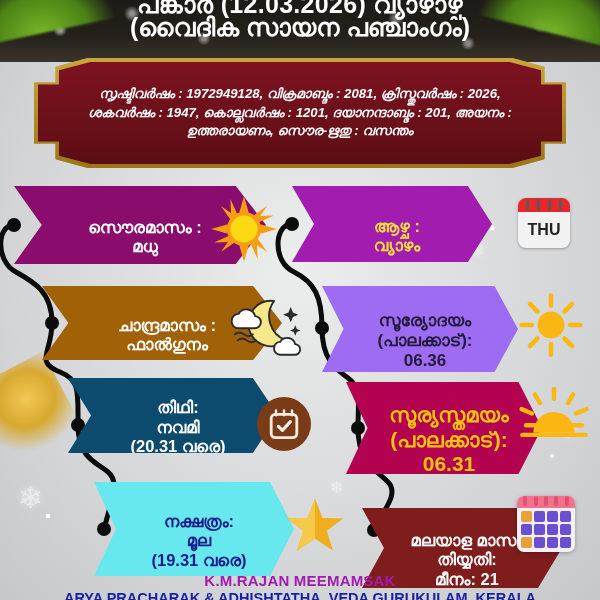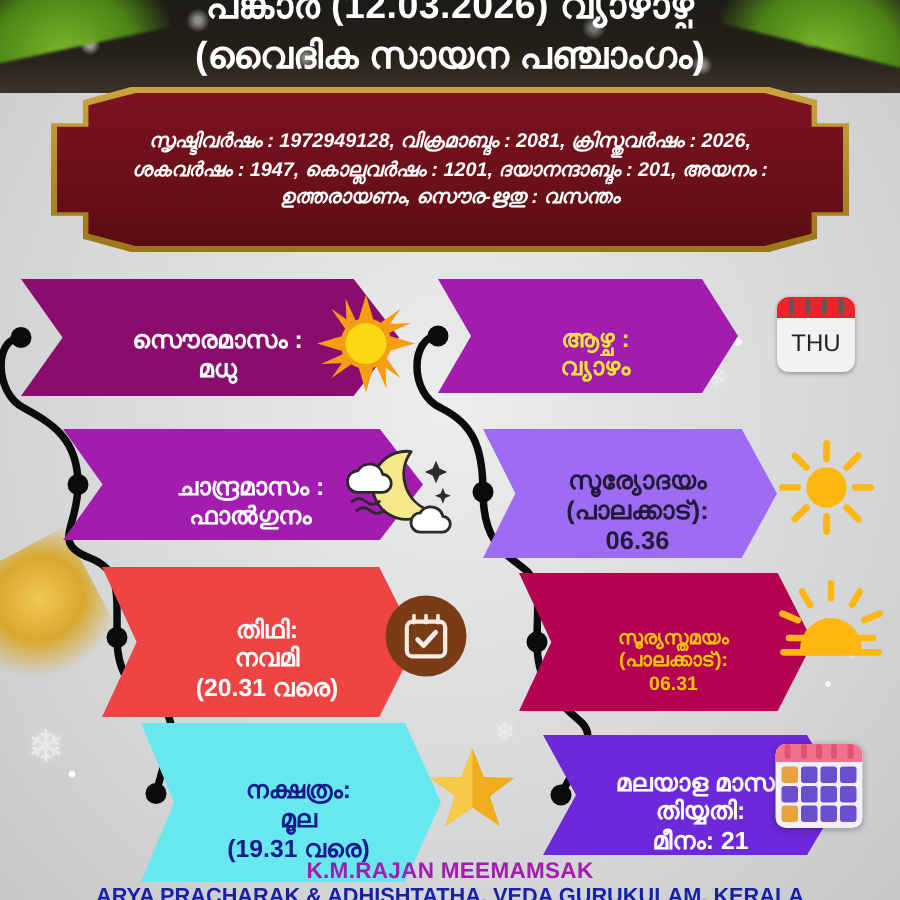--- a/index.html
+++ b/index.html
@@ -44,21 +44,21 @@
   .foliage{position:absolute;top:-26px;width:150px;height:60px;
     background:radial-gradient(ellipse at 50% 100%, #7cbd2a 0%, #4f8a16 45%, transparent 72%);
     filter:blur(1px);opacity:.95;}
   .foliage.l{left:-40px;transform:rotate(-12deg);}
   .foliage.r{right:-34px;transform:rotate(14deg);}
 
   .title-cut{position:absolute;left:0;top:-10px;width:600px;text-align:center;
     font-size:25px;font-weight:bold;color:#fff;letter-spacing:.3px;
     white-space:nowrap;overflow:hidden;}
   .title-2{position:absolute;left:0;top:13px;width:600px;text-align:center;
-    font-size:25px;font-weight:bold;color:#fff;white-space:nowrap;margin-top:10px;}
+    font-size:25px;font-weight:bold;color:#fff;white-space:nowrap;}
 
   
   .plaque-wrap{position:absolute;left:34px;top:58px;width:532px;height:110px;}
   .plaque-outer{position:absolute;inset:0;background:#b8860b;
     background:linear-gradient(180deg,#caa53d,#9c7516);
     border-radius:14px;
     clip-path:polygon(0% 22%,4% 22%,4% 8%,10% 0%,90% 0%,96% 8%,96% 22%,100% 22%,
                       100% 78%,96% 78%,96% 92%,90% 100%,10% 100%,4% 92%,4% 78%,0% 78%);}
   .plaque-inner{position:absolute;left:4px;top:4px;right:4px;bottom:4px;
     background:linear-gradient(180deg,#7d1220 0%,#6a1018 60%,#5b0d14 100%);
@@ -70,28 +70,28 @@
     text-align:center;}
 
   
   .chev{position:absolute;display:flex;align-items:center;justify-content:center;
     text-align:center;font-weight:bold;line-height:1.18;
     clip-path:polygon(0% 0%, 88% 0%, 100% 50%, 88% 100%, 0% 100%, 11% 50%);
     filter:drop-shadow(3px 3px 0 rgba(0,0,0,.92));}
   .chev span{display:block;padding:0 16px 0 26px;margin-top:24px;}
 
   .c-solar   {left:14px;  top:186px; width:252px;height:78px; background:#8a0d6d;color:#fff;font-size:16.5px;}
-  .c-lunar   {left:42px;  top:286px; width:240px;height:74px; background:#a21caf;color:#fff;font-size:16.5px;}
-  .c-tithi   {left:68px;  top:378px; width:210px;height:100px; background:#ef4444;color:#fff;font-size:16.5px;}
-  .c-nakshatra{left:94px; top:482px; width:200px;height:106px; background:#67e8ef;color:#141a8c;font-size:16.5px;}
+  .c-lunar   {left:42px;  top:286px; width:240px;height:74px; background:#a16207;color:#fff;font-size:16.5px;}
+  .c-tithi   {left:68px;  top:378px; width:210px;height:75px; background:#0c4a6e;color:#fff;font-size:16.5px;}
+  .c-nakshatra{left:94px; top:482px; width:200px;height:94px; background:#67e8ef;color:#141a8c;font-size:16.5px;}
 
   .c-week    {left:292px; top:186px; width:200px;height:76px; background:#a21caf;color:#f5e33a;font-size:16.5px;}
   .c-sunrise {left:322px; top:286px; width:196px;height:86px; background:#9d6cf2;color:#221a3a;font-size:17px;}
-  .c-sunset  {left:346px; top:382px; width:196px;height:92px; background:#b3024f;color:#f5c20c;font-size:13px;}
-  .c-malmonth{left:362px; top:490px; width:200px;height:80px; background:#6d28d9;color:#fff;font-size:16.5px;}
+  .c-sunset  {left:346px; top:382px; width:196px;height:92px; background:#b3024f;color:#f5c20c;font-size:21px;}
+  .c-malmonth{left:362px; top:508px; width:200px;height:80px; background:#7f1d1d;color:#fff;font-size:16.5px;}
 
   
   .conn{position:absolute;inset:0;pointer-events:none;}
 
   
   .icon{position:absolute;display:flex;align-items:center;justify-content:center;}
   .i-sun     {left:206px;top:194px;width:76px;height:70px;}
   .i-thu     {left:516px;top:194px;width:56px;height:58px;}
   .i-moon    {left:226px;top:294px;width:78px;height:64px;}
   .i-sunbig  {left:518px;top:292px;width:66px;height:66px;}
@@ -102,21 +102,21 @@
 
   
   .thu{width:52px;height:50px;border-radius:8px;background:#f2f2f2;
     box-shadow:0 1px 3px rgba(0,0,0,.3);overflow:hidden;position:relative;}
   .thu .top{height:14px;background:#e8262c;}
   .thu .rings{position:absolute;top:1px;left:0;width:100%;height:12px;
     display:flex;justify-content:space-evenly;align-items:flex-start;}
   .thu .rings i{display:block;width:3px;height:11px;background:#5a5a5a;border-radius:2px;}
   .thu .lbl{position:absolute;top:14px;left:0;width:100%;height:36px;
     display:flex;align-items:center;justify-content:center;
-    font-size:16px;font-weight:normal;color:#222;font-family:"Liberation Sans",sans-serif;}
+    font-size:16px;font-weight:bold;color:#222;font-family:"Liberation Sans",sans-serif;}
 
   
   .calchk{width:54px;height:54px;border-radius:50%;background:#7a3c17;
     display:flex;align-items:center;justify-content:center;}
 
   
   .calgrid{width:58px;height:56px;border-radius:7px;background:#f3f0fa;
     box-shadow:0 1px 4px rgba(0,0,0,.28);overflow:hidden;position:relative;}
   .calgrid .ctop{height:12px;background:#f0728c;}
   .calgrid .pins{position:absolute;top:0;left:0;width:100%;height:11px;

